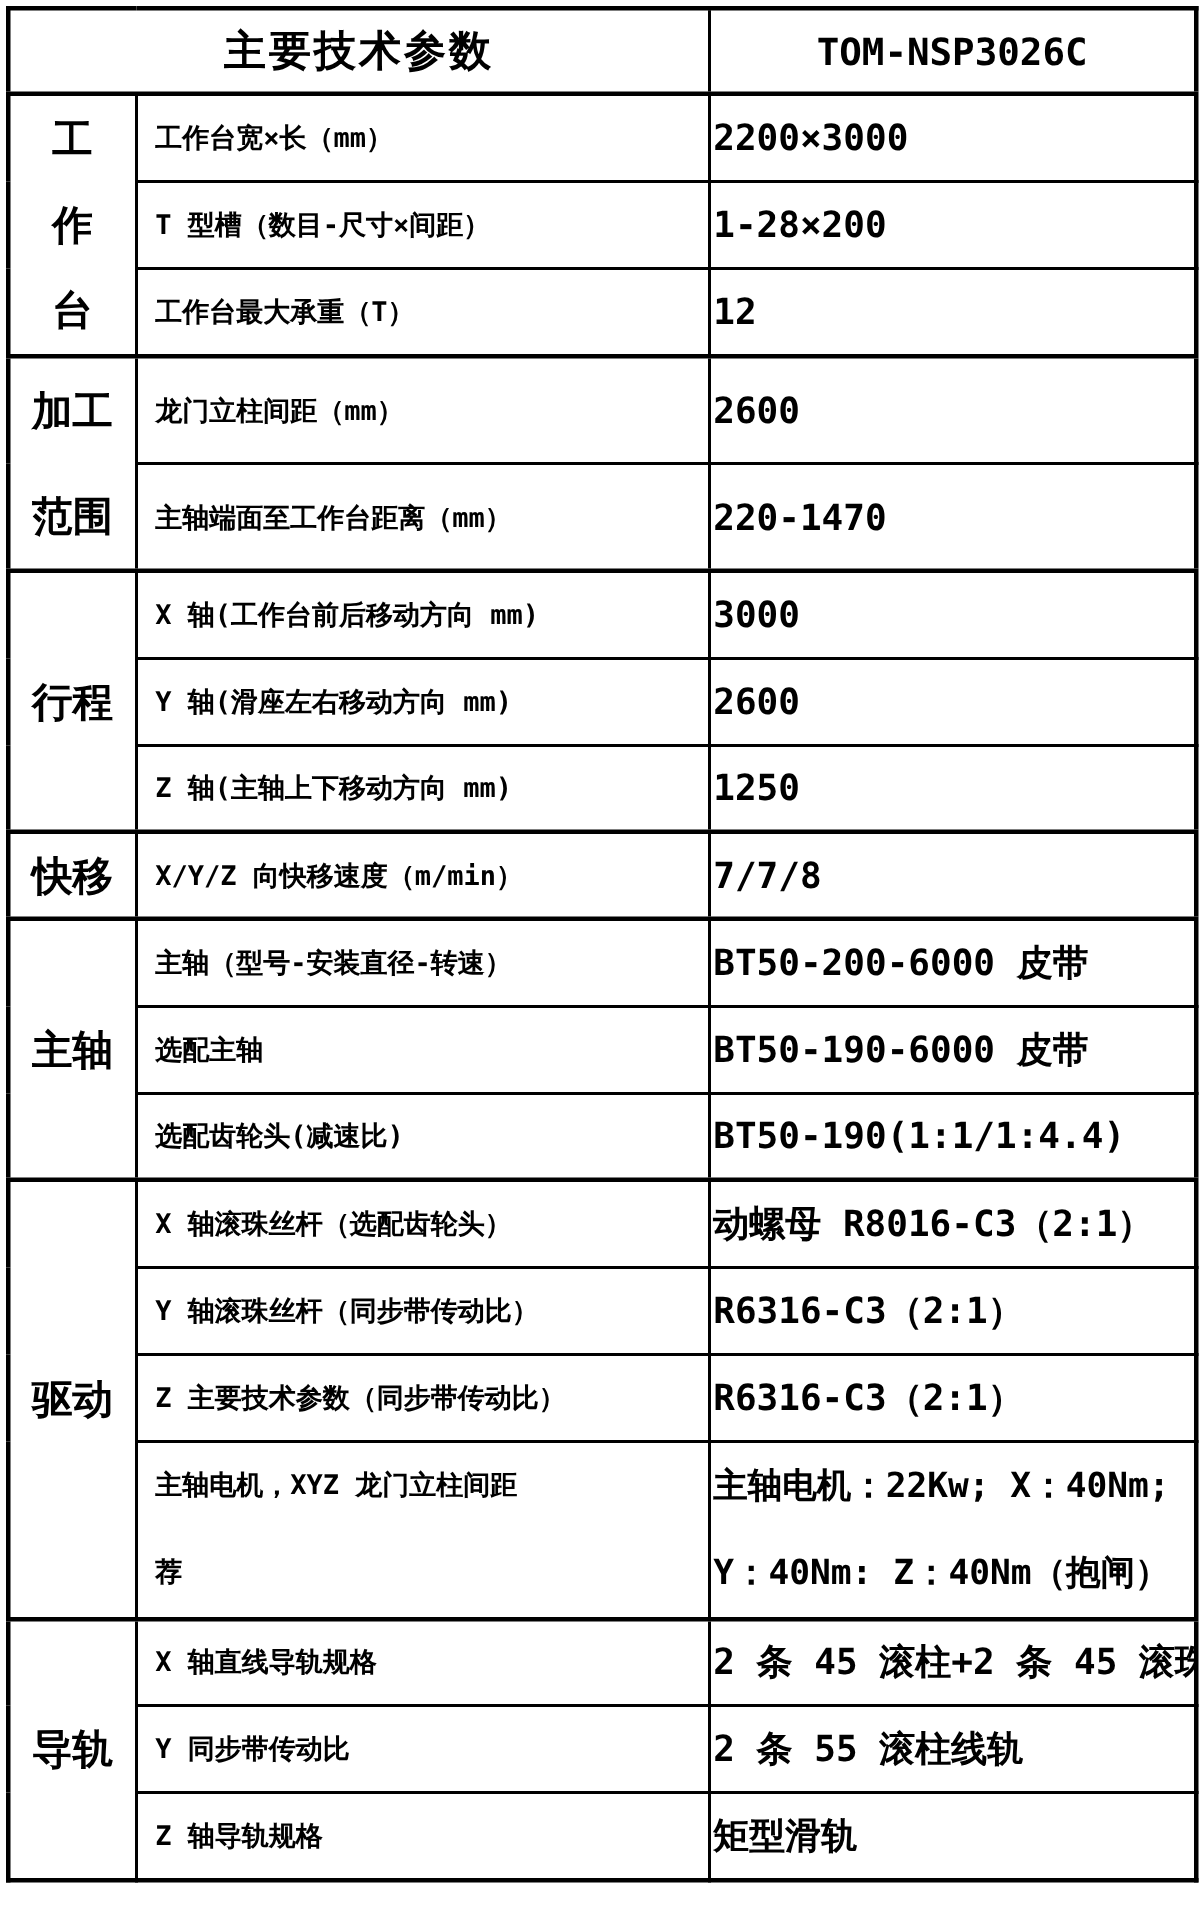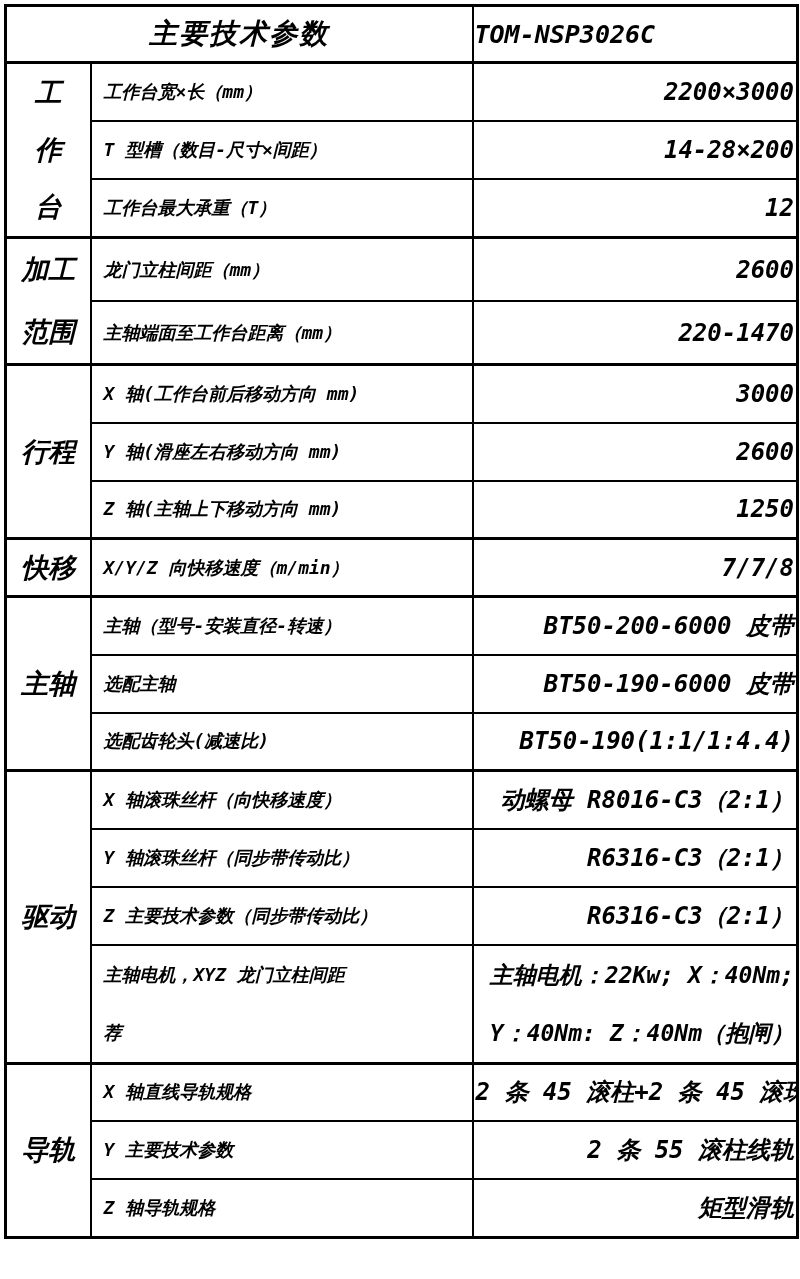--- a/index.html
+++ b/index.html
@@ -19,68 +19,68 @@
     border-collapse: collapse;
     table-layout: fixed;
     margin: 4px 4px;
     width: 792px;
     border: 3px solid #000;
   }
   .spec-table td {
     border: 2px solid #000;
     vertical-align: middle;
     overflow: hidden;
-    font-style: italic;
   }
   .spec-table tr { height: 58px; }
   .spec-table tr.header-row { height: 57px; }
   .spec-table tr.tall-row { height: 116px; }
   tr.sec-start td { border-top: 3px solid #000; }
 
   td.header-left {
     text-align: center;
     font-size: 28px;
     letter-spacing: 2px;
   }
   td.header-right {
+    text-align: center;
     font-size: 25px;
   }
   td.group {
     text-align: center;
     font-size: 27px;
     padding: 0;
   }
   td.param {
     text-align: left;
     padding: 0 6px 0 12px;
     font-size: 18px;
     white-space: nowrap;
   }
   td.value {
-    text-align: right;
+    text-align: left;
     font-size: 24px;
     padding: 0 2px;
     white-space: nowrap;
   }
   tr.tall-row td.param,
   tr.tall-row td.value {
     white-space: pre-line;
     line-height: 58px;
   }
   tr.tall-row td.value {
     font-size: 23px;
   }
   .vgroup {
     display: flex;
     flex-direction: column;
     justify-content: space-around;
     align-items: center;
   }
   .vgroup.rows3 { height: 172px; }
-  .vgroup.rows2 { height: 124px; }
+  .vgroup.rows2 { height: 140px; }
 </style>
 </head>
 <body>
 
 <table class="spec-table">
   <colgroup>
     <col style="width:85px">
     <col style="width:382px">
     <col style="width:325px">
   </colgroup>
@@ -97,21 +97,21 @@
         <span>工</span>
         <span>作</span>
         <span>台</span>
       </div>
     </td>
     <td class="param">工作台宽×长（mm）</td>
     <td class="value">2200×3000</td>
   </tr>
   <tr>
     <td class="param">T 型槽（数目-尺寸×间距）</td>
-    <td class="value">14-28×200</td>
+    <td class="value">1-28×200</td>
   </tr>
   <tr>
     <td class="param">工作台最大承重（T）</td>
     <td class="value">12</td>
   </tr>
 
   <tr class="sec-start">
     <td class="group" rowspan="2">
       <div class="vgroup rows2">
         <span>加工</span>
@@ -155,21 +155,21 @@
     <td class="param">选配主轴</td>
     <td class="value">BT50-190-6000 皮带</td>
   </tr>
   <tr>
     <td class="param">选配齿轮头(减速比)</td>
     <td class="value">BT50-190(1:1/1:4.4)</td>
   </tr>
 
   <tr class="sec-start">
     <td class="group" rowspan="4">驱动</td>
-    <td class="param">X 轴滚珠丝杆（向快移速度）</td>
+    <td class="param">X 轴滚珠丝杆（选配齿轮头）</td>
     <td class="value">动螺母 R8016-C3（2:1）</td>
   </tr>
   <tr>
     <td class="param">Y 轴滚珠丝杆（同步带传动比）</td>
     <td class="value">R6316-C3（2:1）</td>
   </tr>
   <tr>
     <td class="param">Z 主要技术参数（同步带传动比）</td>
     <td class="value">R6316-C3（2:1）</td>
   </tr>
@@ -179,21 +179,21 @@
     <td class="value">主轴电机：22Kw; X：40Nm;
 Y：40Nm: Z：40Nm（抱闸）</td>
   </tr>
 
   <tr class="sec-start">
     <td class="group" rowspan="3">导轨</td>
     <td class="param">X 轴直线导轨规格</td>
     <td class="value">2 条 45 滚柱+2 条 45 滚珠</td>
   </tr>
   <tr>
-    <td class="param">Y 主要技术参数</td>
+    <td class="param">Y 同步带传动比</td>
     <td class="value">2 条 55 滚柱线轨</td>
   </tr>
   <tr>
     <td class="param">Z 轴导轨规格</td>
     <td class="value">矩型滑轨</td>
   </tr>
 
 </tbody>
   </table>
 

